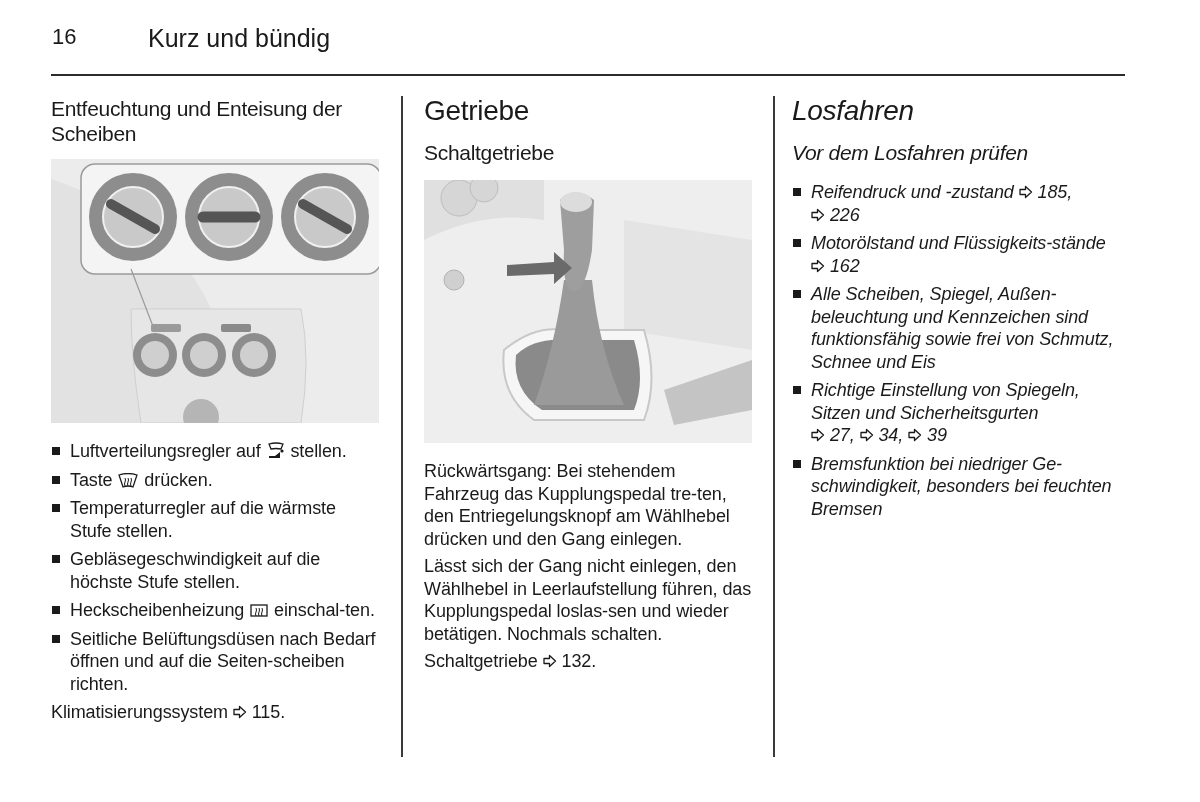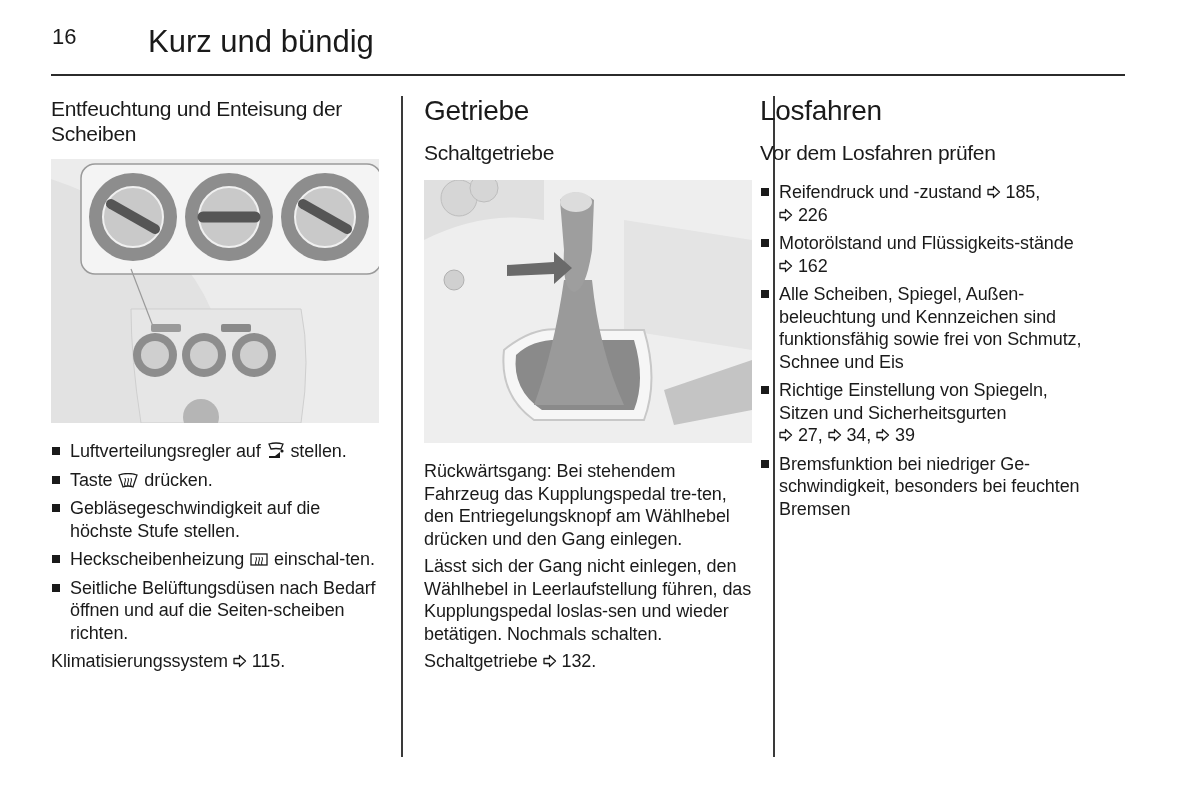--- a/index.html
+++ b/index.html
@@ -1,27 +1,27 @@
 <!DOCTYPE html>
 <html><head>
 <meta charset="utf-8">
 <style>
   html, body { margin: 0; padding: 0; background: #ffffff; }
   body {
     width: 1200px; height: 802px; position: relative; overflow: hidden;
     font-family: "Liberation Sans", sans-serif; color: #1a1a1a;
   }
   .page-num { position: absolute; left: 52px; top: 24px; font-size: 22px; }
-  .page-title { position: absolute; left: 148px; top: 24px; font-size: 31px; }
+  .page-title { position: absolute; left: 148px; top: 24px; font-size: 25px; }
   .header-rule { position: absolute; left: 51px; top: 74px; width: 1074px; height: 2px; background: #2b2b2b; }
   .col-divider { position: absolute; top: 96px; width: 1.5px; height: 661px; background: #3a3a3a; }
   .col { position: absolute; top: 96px; }
   .col1 { left: 51px; width: 330px; }
   .col2 { left: 424px; width: 330px; }
-  .col3 { left: 760px; width: 330px; }
+  .col3 { left: 792px; width: 330px; font-style: italic; }
 
   h2.section { font-size: 21px; font-weight: normal; margin: 0; line-height: 25px; letter-spacing: -0.3px; }
   h1.chapter { font-size: 28px; font-weight: normal; margin: 0; line-height: 30px; letter-spacing: -0.3px; }
   h2.sub { font-size: 21px; font-weight: normal; margin: 0; line-height: 25px; letter-spacing: -0.3px; }
 
   p.body { font-size: 18px; line-height: 22.5px; margin: 0; letter-spacing: -0.1px; }
   ul.bullets { list-style: none; margin: 0; padding: 0; }
   ul.bullets li { position: relative; padding-left: 19px; font-size: 18px; line-height: 22.5px; letter-spacing: -0.1px; }
   ul.bullets li .sq { position: absolute; left: 1px; top: 7px; width: 8px; height: 8px; background: #1a1a1a; }
 
@@ -94,20 +94,24 @@
     </li>
     <li style="margin-bottom:6px">
       <span class="sq"></span>
       <span>Taste </span><svg class="inl-icon" width="22" height="16" viewBox="0 0 22 16">
           <path d="M2 2 Q11 -1 20 2 L16 14 Q11 12 6 14 Z" fill="none" stroke="#1a1a1a" stroke-width="1.3"></path>
           <path d="M8 5 q1 2 0 4 q-1 2 0 4 M11 5 q1 2 0 4 q-1 2 0 4 M14 5 q1 2 0 4 q-1 2 0 4" fill="none" stroke="#1a1a1a" stroke-width="1"></path>
         </svg><span> drücken.</span>
     </li>
     <li style="margin-bottom:6px">
       <span class="sq"></span>
+      <span>Temperaturregler auf die wärmste Stufe stellen.</span>
+    </li>
+    <li style="margin-bottom:6px">
+      <span class="sq"></span>
       <span>Gebläsegeschwindigkeit auf die höchste Stufe stellen.</span>
     </li>
     <li style="margin-bottom:6px">
       <span class="sq"></span>
       <span>Heckscheibenheizung </span><svg class="inl-icon" width="20" height="16" viewBox="0 0 20 16">
           <rect x="2" y="2" width="16" height="11" fill="none" stroke="#1a1a1a" stroke-width="1.3"></rect>
           <path d="M7 5 q1 2 0 4 q-1 2 0 4 M10 5 q1 2 0 4 q-1 2 0 4 M13 5 q1 2 0 4 q-1 2 0 4" fill="none" stroke="#1a1a1a" stroke-width="1"></path>
         </svg><span> einschal-ten.</span>
     </li>
     <li style="margin-bottom:6px">

